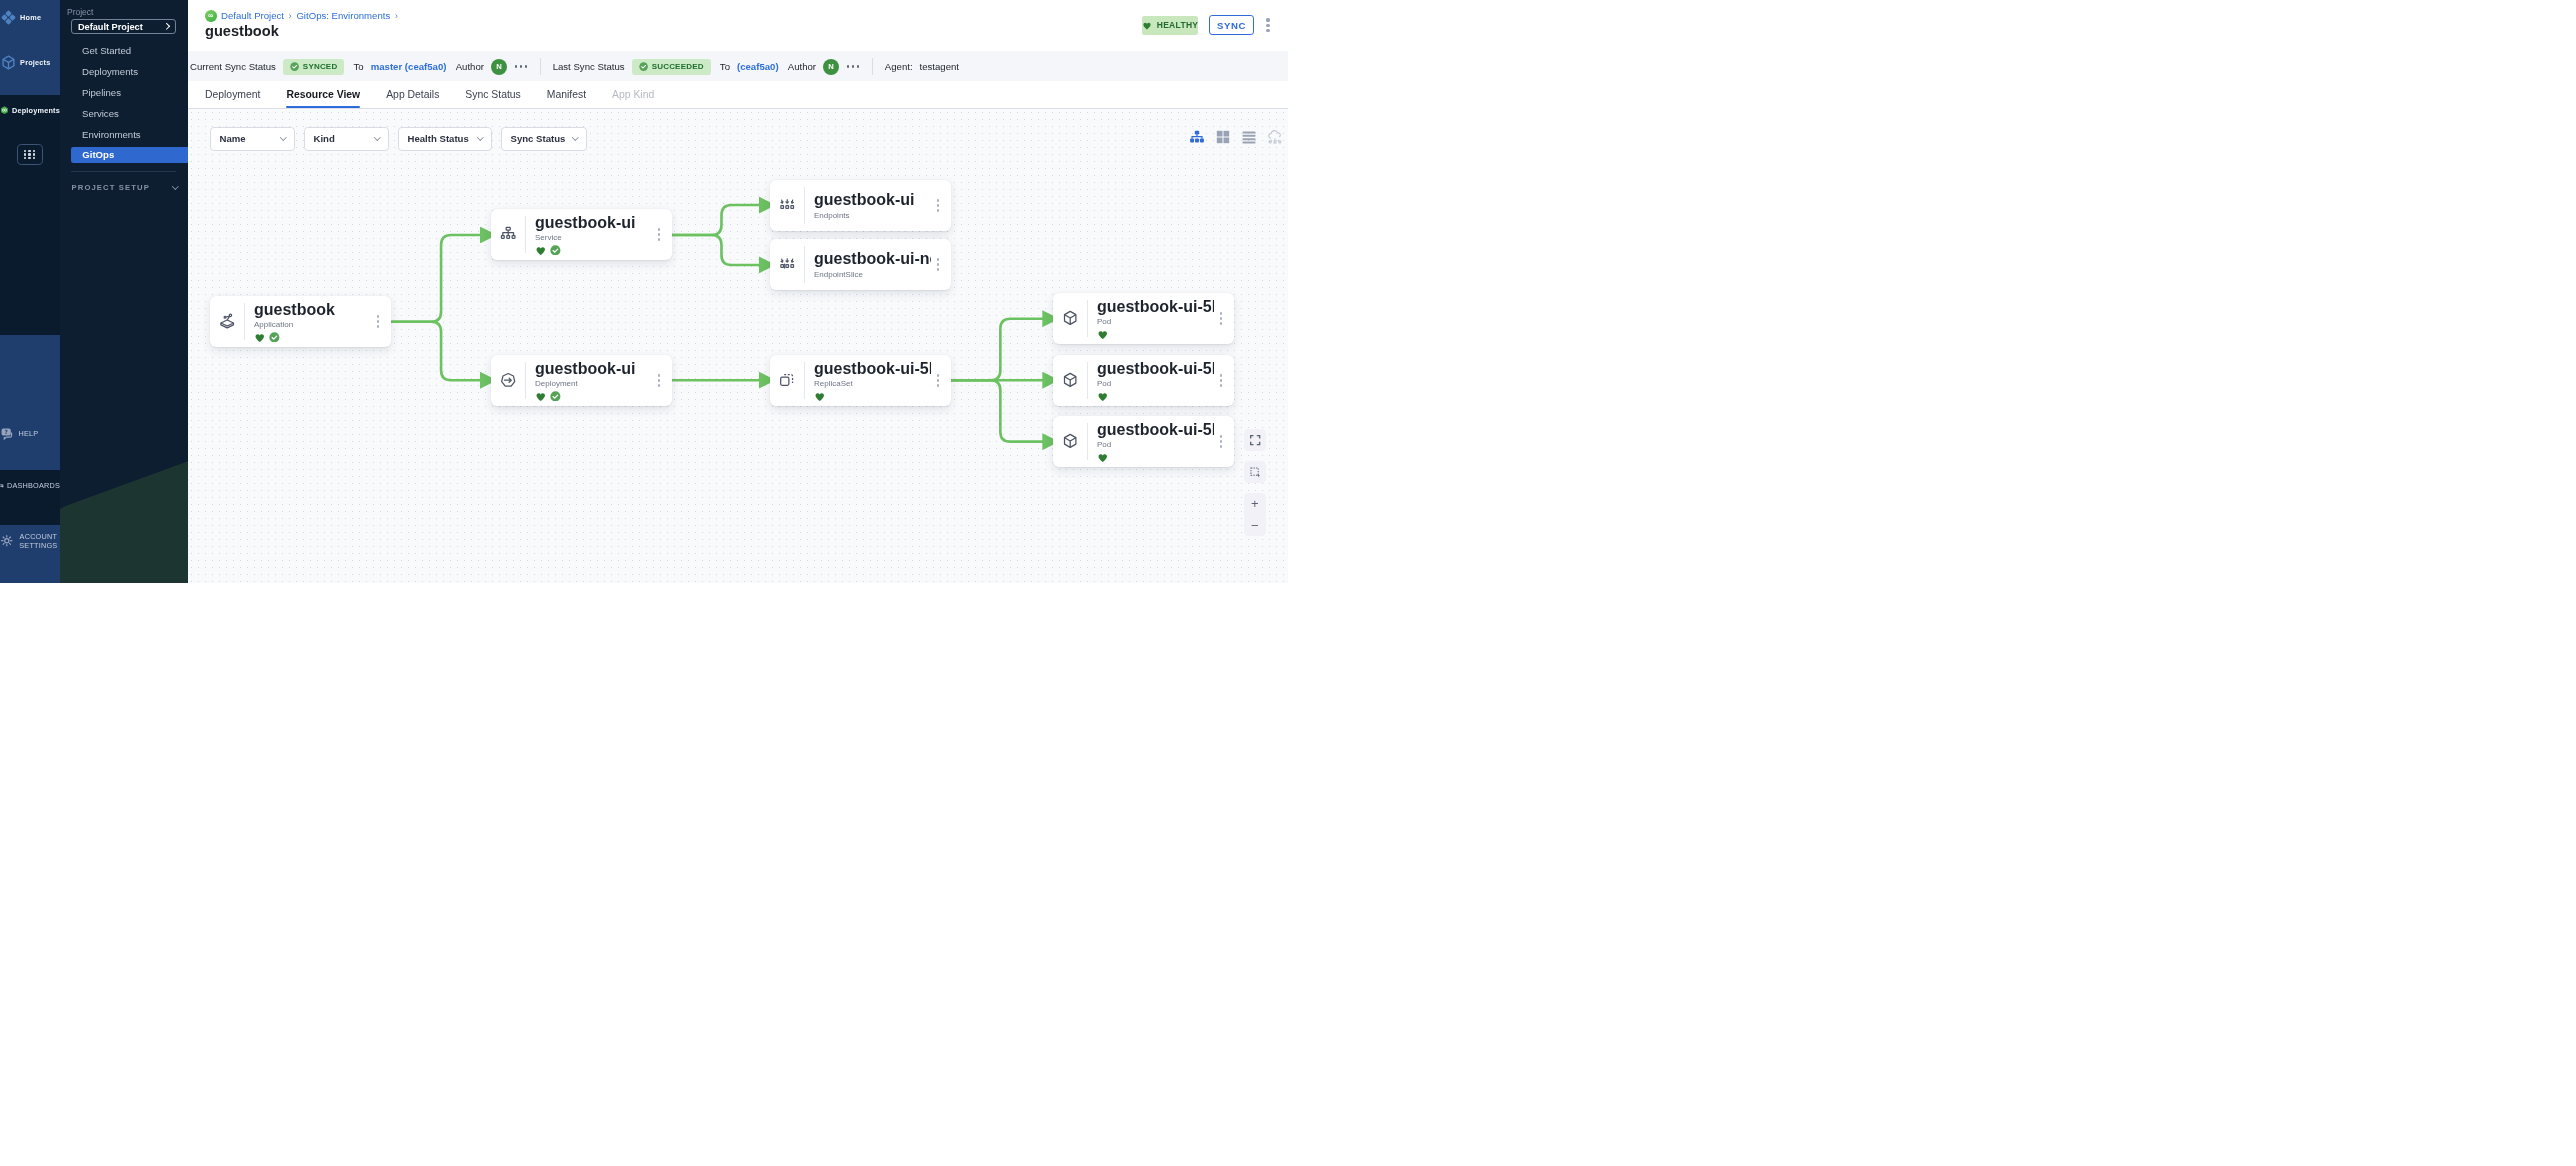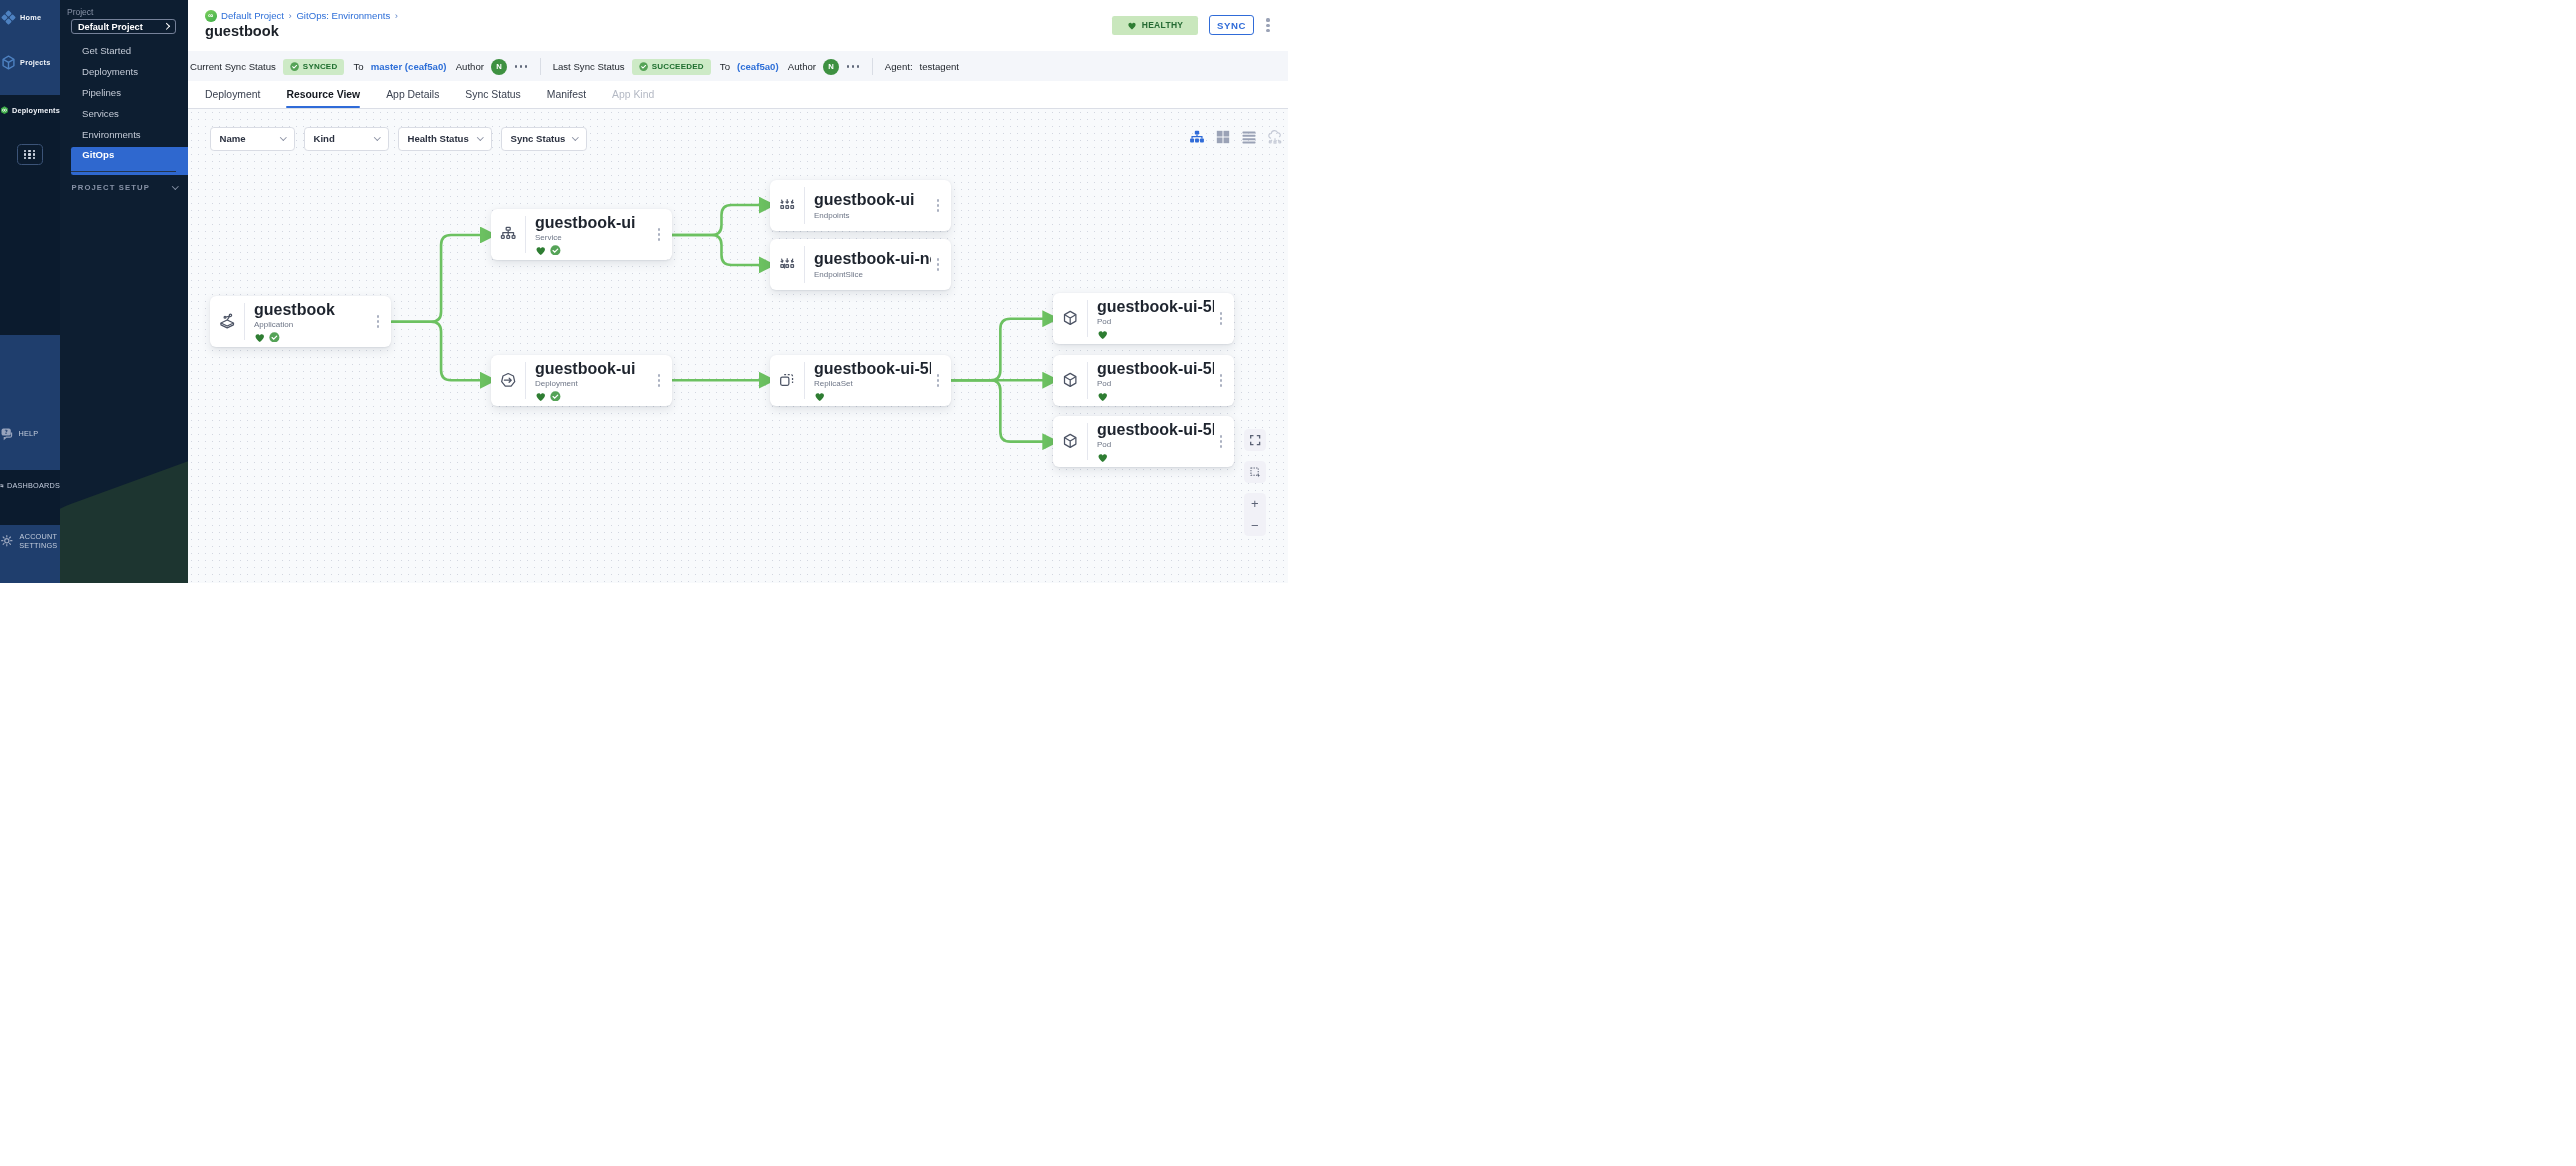--- a/index.html
+++ b/index.html
@@ -21,38 +21,38 @@
   
   .sidebar { position:absolute; left:60px; top:0; width:128px; height:583px; background:#0d1e31; overflow:hidden; z-index:20; }
   .sb-label { position:absolute; left:7px; top:7px; font-size:8.5px; color:#8792a6; }
   .proj-select { position:absolute; left:10.8px; top:19px; width:105px; height:15.4px; border:0.8px solid #76829a; border-radius:3.1px;
     display:flex; align-items:center; justify-content:space-between; padding:0 6.1px; cursor:pointer; }
   .proj-select span { color:#fff; font-size:9.2px; font-weight:700; }
   .chev { width:4.6px; height:4.6px; border-right:1.2px solid #8a90a2; border-bottom:1.2px solid #8a90a2; display:inline-block; }
   .chev.right { transform:rotate(-45deg); border-color:#fff; }
   .chev.down  { transform:rotate(45deg); }
   .sb-item { position:absolute; left:22px; height:15.4px; line-height:15.4px; font-size:9.6px; color:#c3cad6; cursor:pointer; white-space:nowrap; }
-  .sb-selected { position:absolute; left:10.8px; top:147px; width:118px; height:28px; background:#2f68cf; border-radius:2.3px 0 0 2.3px; }
+  .sb-selected { position:absolute; left:10.8px; top:147px; width:118px; height:16px; background:#2f68cf; border-radius:2.3px 0 0 2.3px; }
   .sb-selected .sb-item { position:absolute; left:11.5px; top:0; color:#fff; font-weight:700; }
   .sb-divider { position:absolute; left:10.8px; top:171px; width:105px; height:0.8px; background:#24364e; }
   .sb-footer { position:absolute; left:11.5px; top:183px; font-size:7.7px; letter-spacing:1.1px; color:#8792a6; font-weight:700; cursor:pointer; }
   .sb-footer .chev { border-color:#8792a6; margin-left:20px; position:relative; top:-1.5px; }
   .watermark { position:absolute; left:-26px; top:429px; }
 
   
   .main { position:absolute; left:188px; top:0; width:1100px; height:583px; background:#fff; }
   .crumbs { position:absolute; left:17px; top:10px; display:flex; align-items:center; gap:4.6px; font-size:9.6px; }
   .crumb { color:#2e6fd8; cursor:pointer; }
   .crumb-sep { color:#5d83c9; }
   .gitops-dot { width:11.5px; height:11.5px; border-radius:50%; background:linear-gradient(145deg,#7ed05e,#3fae49);
     color:#fff; font-size:7.7px; line-height:11.5px; text-align:center; font-weight:700; }
   .page-title { position:absolute; left:17px; top:23px; font-size:14.6px; font-weight:700; color:#1c2128; }
   .top-actions { position:absolute; right:17px; top:15.4px; display:flex; align-items:center; gap:10.8px; }
   .health-badge { height:18.4px; background:#c9e7bd; border-radius:2.3px; display:flex; align-items:center; gap:4.6px;
-    padding:0 15px; color:#256a33; font-size:8.5px; font-weight:700; letter-spacing:0.3px; }
+    padding:0 0; color:#256a33; font-size:8.5px; font-weight:700; letter-spacing:0.3px; }
   .sync-btn { width:45px; height:20px; border:1.2px solid #2f6bd8; border-radius:3.1px; background:#fff;
     color:#2f6bd8; font-size:9.6px; font-weight:700; letter-spacing:0.6px; display:flex; align-items:center; justify-content:center; cursor:pointer; }
   .kebab-v { display:flex; flex-direction:column; gap:2.3px; cursor:pointer; padding:1.5px; }
   .kebab-v i { width:3.1px; height:3.1px; border-radius:50%; background:#9aa2b6; }
 
   
   .statusbar { position:absolute; left:0; top:51px; width:1100px; height:31px; background:#f4f6fa;
     display:flex; align-items:center; padding:0 2px; font-size:9.6px; color:#1c2128; }
   .statusbar .lbl { margin-right:7px; white-space:nowrap; }
   .pill { height:16px; border-radius:3.1px; background:#cdeac6; color:#1e6e2e; font-weight:700; font-size:8px; letter-spacing:0.2px;

